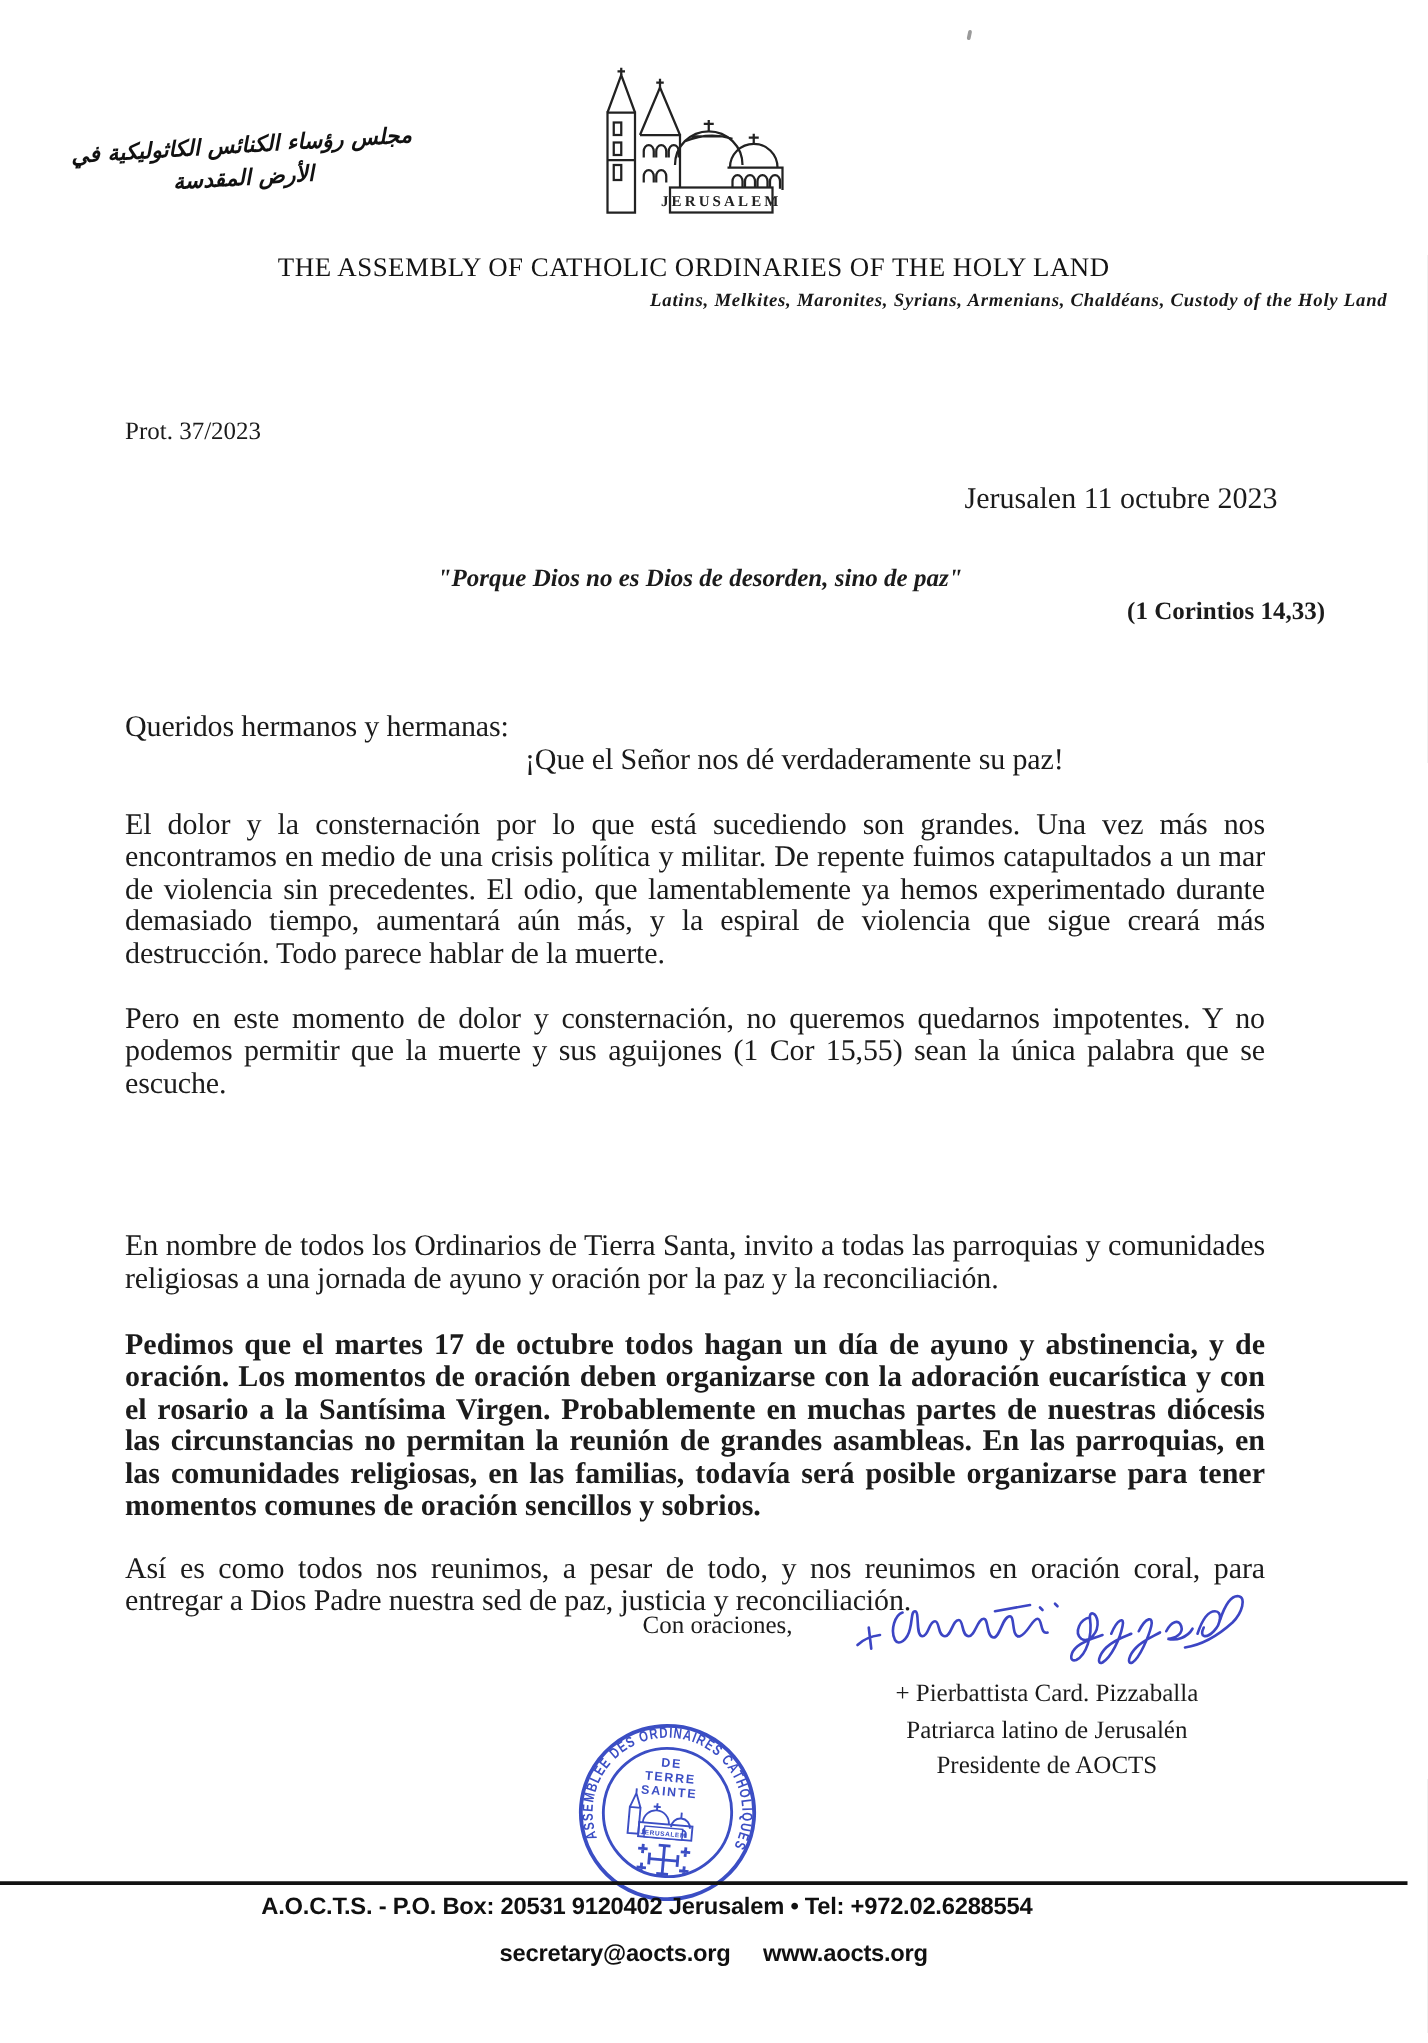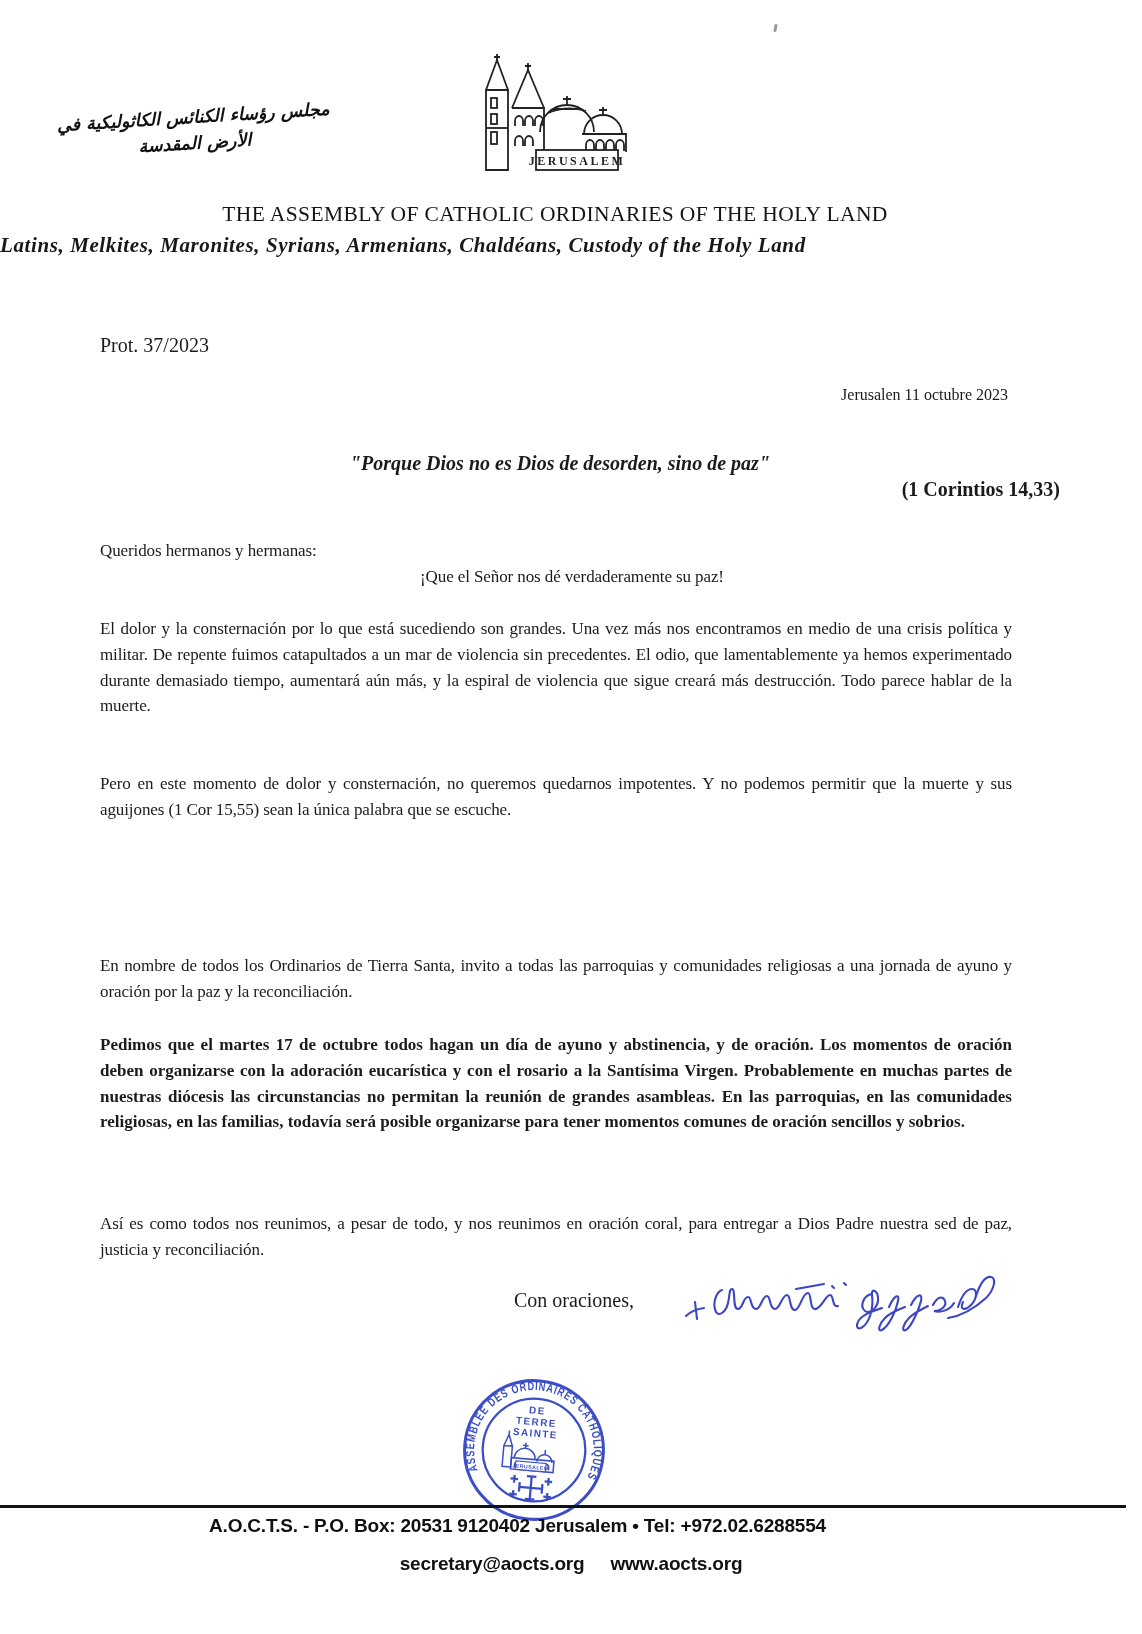--- a/index.html
+++ b/index.html
@@ -29,39 +29,40 @@
   .hebrew div{text-align:right;}
   .hebrew .heb2{padding-right:14px;}
   .logo{position:absolute;left:478px;top:54px;}
   .title{
     position:absolute;left:0;top:202px;width:1110px;
     text-align:center;font-size:21.5px;letter-spacing:.4px;
     color:#141414;white-space:nowrap;
   }
   .subtitle{
     position:absolute;left:0;top:233px;width:1110px;
-    text-align:left;font-size:21px;font-style:italic;font-weight:700;
+    text-align:right;font-size:15px;font-style:italic;font-weight:700;
     letter-spacing:.6px;color:#181818;white-space:nowrap;
   }
   .speck{position:absolute;left:774px;top:24px;width:3px;height:8px;background:#9a9a9a;transform:rotate(12deg);border-radius:2px;}
   
   .prot{position:absolute;left:100px;top:334px;font-size:20px;}
-  .dateline{position:absolute;right:134px;top:386px;font-size:16px;}
+  .dateline{position:absolute;right:120px;top:386px;font-size:24px;}
   .quote{
     position:absolute;left:60px;top:452px;width:1000px;text-align:center;
     font-size:20px;font-weight:700;font-style:italic;
   }
   .quote-ref{
     position:absolute;left:60px;top:478px;width:1000px;text-align:right;
     font-size:20px;font-weight:700;
   }
   .para{
     position:absolute;left:100px;width:912px;
-    font-size:17px;line-height:25.8px;text-align:justify;
+    font-size:24px;line-height:25.8px;text-align:justify;
     letter-spacing:-.1px;
+    margin-top:32px;
   }
   .greeting{top:538px;text-align:left;}
   .peace{top:564px;left:420px;width:620px;text-align:left;}
   .p1{top:616px;}
   .p2{top:771px;}
   .p3{top:849px;}
   .p4{top:953px;}
   .p5{top:1032px;font-weight:700;letter-spacing:0;}
   .p6{top:1211px;}
   
@@ -156,20 +157,25 @@
       <path d="M156 22 l2 2 M168 19 l2 2"></path>
       <path d="M196 30 C188 31 183 42 189 47 C195 51 203 42 202 33 C201 26 195 24 196 31 C198 45 193 60 185 64 C179 66 180 58 186 53 C192 48 200 46 206 44"></path>
       <path d="M213 43 C218 31 224 29 222 37 C220 47 213 62 206 66 C201 68 203 60 209 54 C215 48 224 45 229 43"></path>
       <path d="M235 41 C241 29 247 29 245 37 C243 45 236 62 230 66 C225 68 227 60 233 54 C239 48 247 45 252 42"></path>
       <path d="M257 41 C261 33 267 31 269 37 C271 43 264 47 258 47 C265 49 274 46 278 39"></path>
       <path d="M282 43 C286 31 291 25 296 25 C302 25 301 35 295 41 C289 47 283 46 287 38"></path>
       <path d="M300 32 C304 20 309 12 315 13 C321 14 318 26 310 34 C299 44 285 52 272 54"></path>
     </g>
   </svg>
 
+  <div class="sig-block">
+    <div>+ Pierbattista Card. Pizzaballa</div>
+    <div>Patriarca latino de Jerusalén</div>
+    <div>Presidente de AOCTS</div>
+  </div>
 
   <svg class="stamp" width="152" height="152" viewBox="0 0 160 160">
     <g transform="rotate(5 80 80)" stroke="#2b3fc0" fill="none">
       <circle cx="80" cy="80" r="73" stroke-width="3.2"></circle>
       <circle cx="80" cy="80" r="54" stroke-width="2.4"></circle>
       <path id="ringpath" d="M 22.9 106.6 A 63 63 0 1 1 137.1 106.6" stroke="none"></path>
       <text font-family="Liberation Sans, sans-serif" font-size="12.5" font-weight="bold" letter-spacing="1.2" fill="#2b3fc0" stroke="none">
         <textPath href="#ringpath" startOffset="0" textLength="250" lengthAdjust="spacingAndGlyphs">ASSEMBLEE DES ORDINAIRES CATHOLIQUES</textPath>
       </text>
       <g font-family="Liberation Sans, sans-serif" font-weight="bold" fill="#2b3fc0" stroke="none" text-anchor="middle" letter-spacing="1.5">

